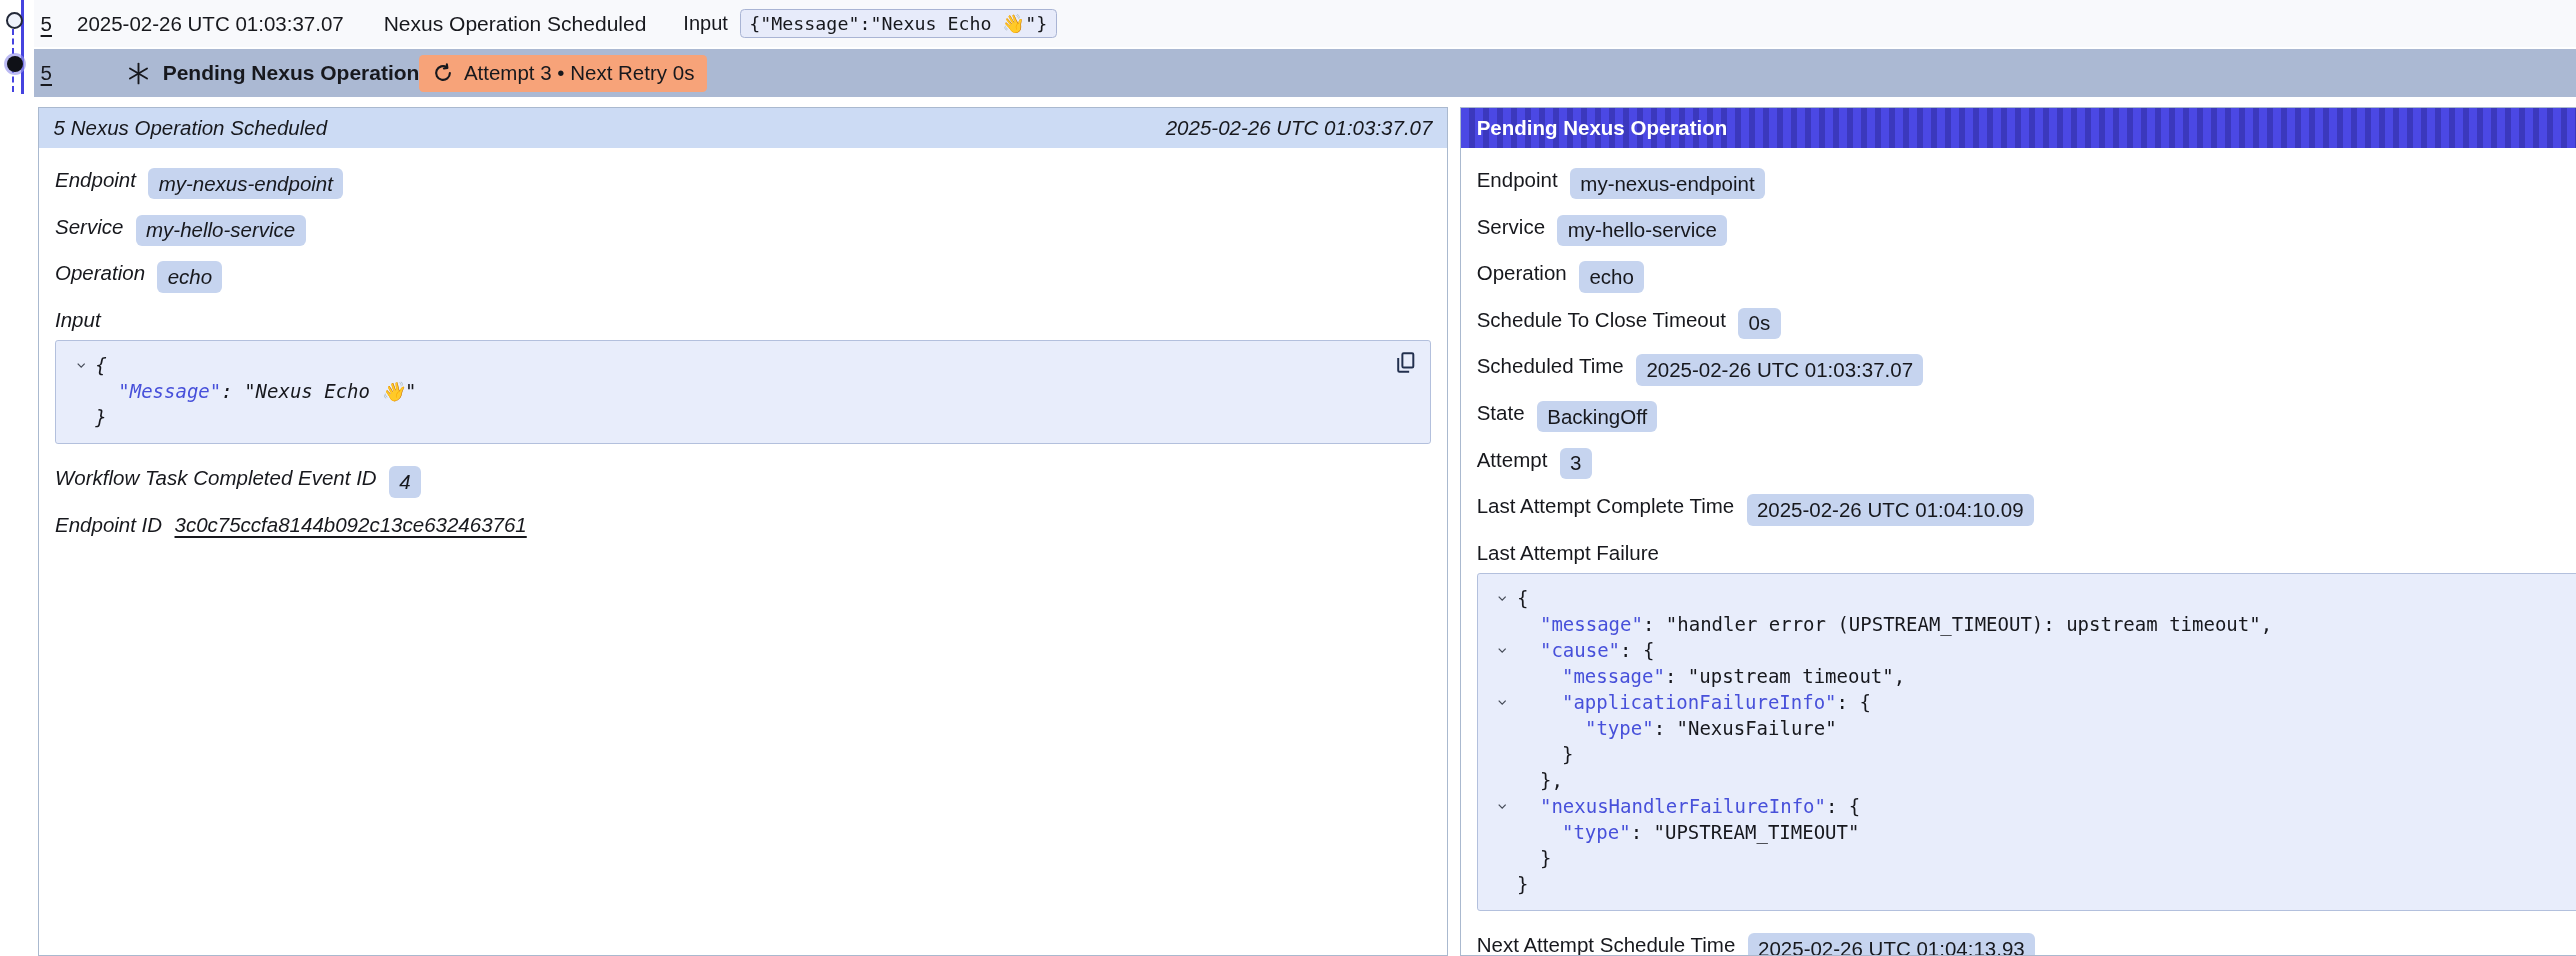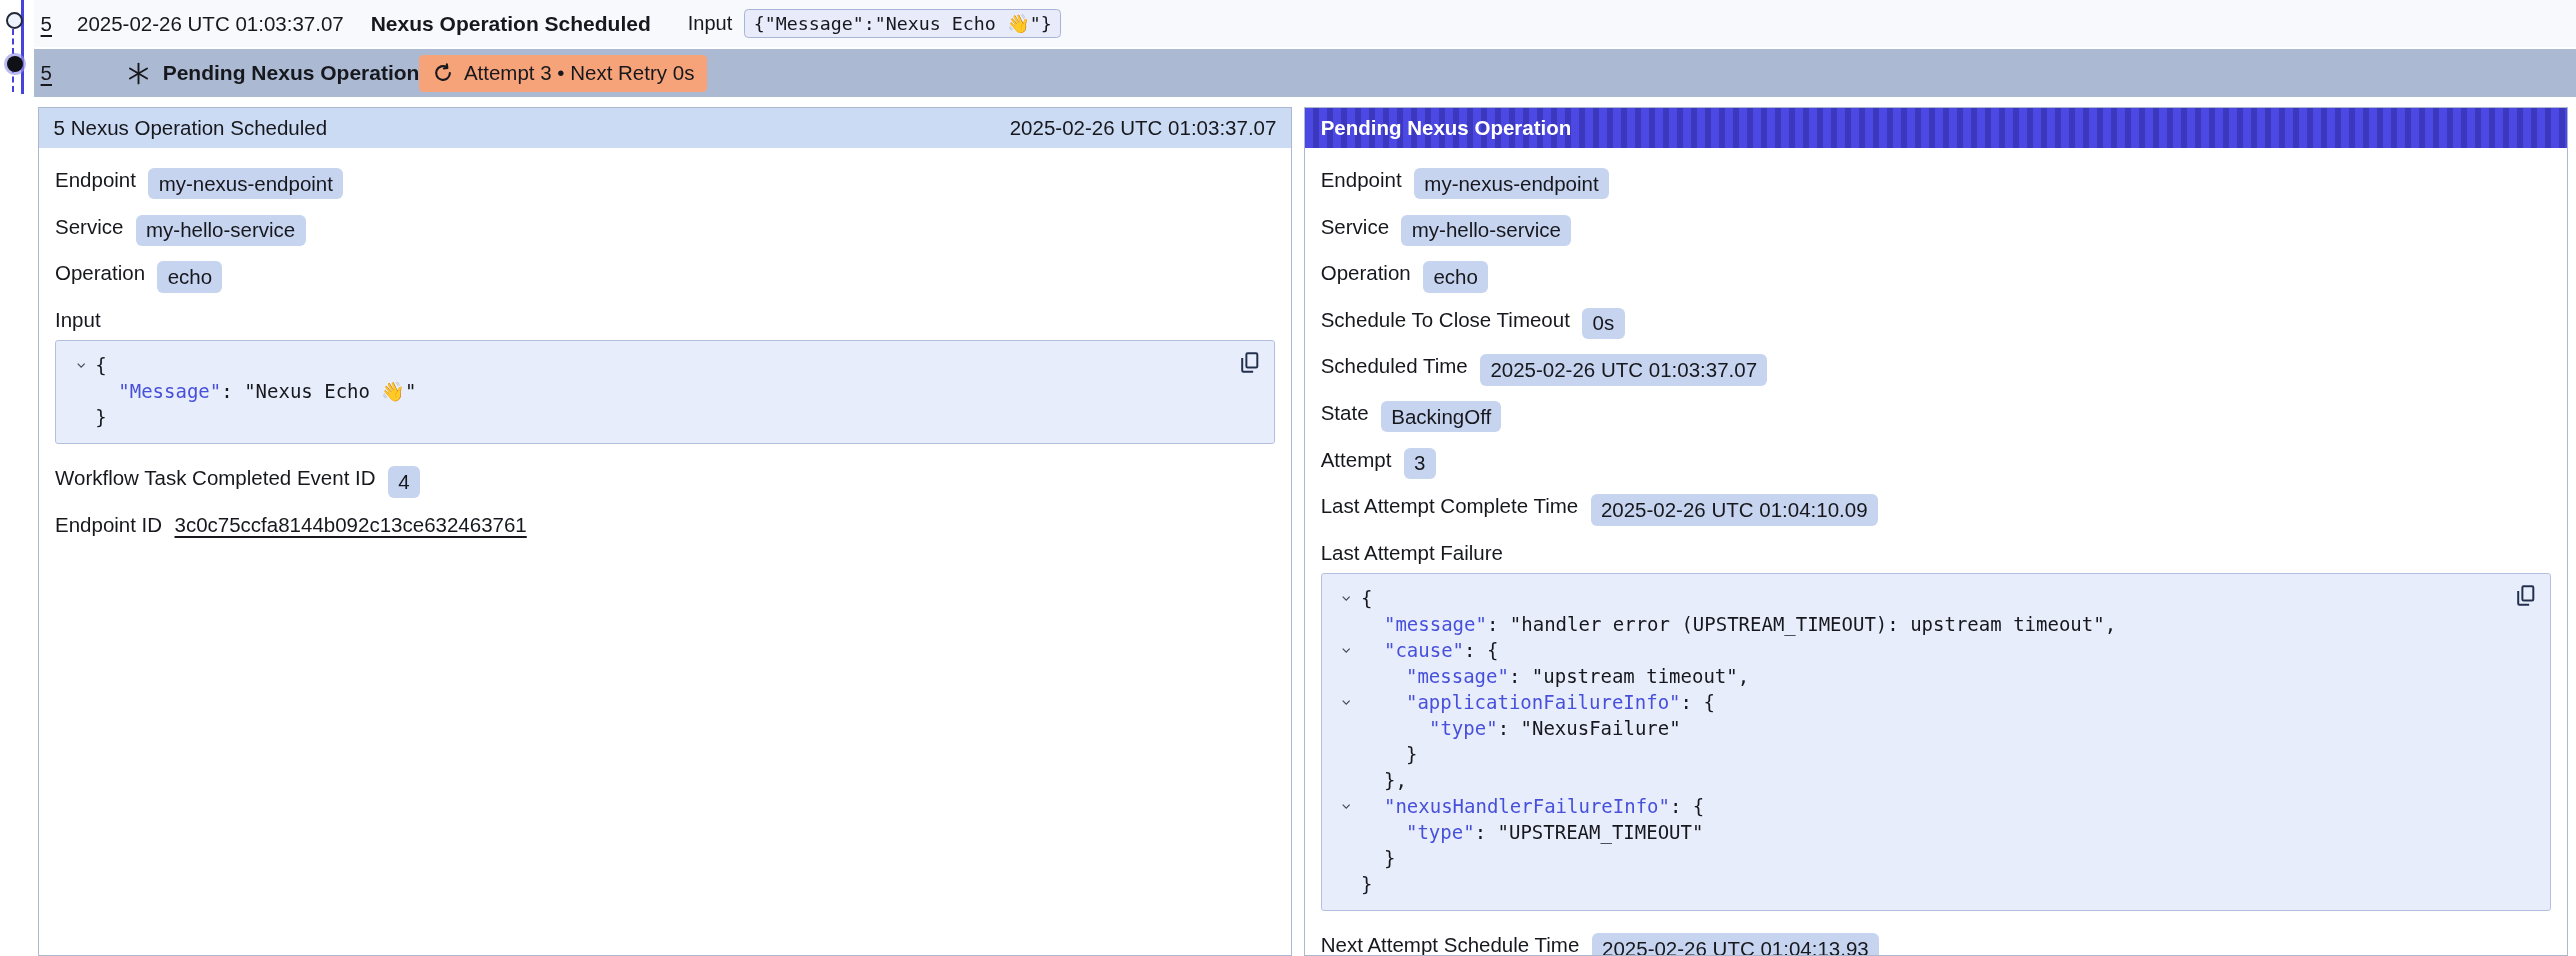--- a/index.html
+++ b/index.html
@@ -19,40 +19,40 @@
   .rail .node-open { position:absolute; left:5.9px; top:11.7px; width:17.6px; height:17.6px; border-radius:50%; background:#eef2fb; border:2.2px solid #222838; }
   .rail .node-filled { position:absolute; left:6.6px; top:56px; width:16px; height:16px; border-radius:50%; background:#0f1117; box-shadow:0 0 0 2.9px rgba(151,149,236,.65); }
 
   
   .history-row { margin-left:34px; height:47px; background:var(--history-row-bg,#f8f9fc); display:flex; align-items:center; padding-left:6.6px; }
   .row-gap { margin-left:34px; height:2.2px; background:#fff; }
   .pending-row { margin-left:34px; height:48px; background:var(--pending-row-bg,#abb9d3); display:flex; align-items:center; padding-left:6.6px; }
 
   .event-id { font-weight:500; text-decoration:underline; text-underline-offset:3.7px; text-decoration-thickness:1.5px; color:inherit; cursor:pointer; }
   .hr-time { margin-left:25px; }
-  .hr-title { margin-left:27px; font-weight:700; font-size:21px; }
+  .hr-title { margin-left:40px; font-weight:400; font-size:21px; }
   .hr-input-label { margin-left:37px; font-size:20px; }
   .summary-chip {
     margin-left:11.7px; font-family:"DejaVu Sans Mono","Liberation Mono",monospace; font-size:18.3px;
     background:var(--summary-chip-bg,#e7ebfa); border:1.5px solid var(--summary-chip-border,#a9b4d4);
     border-radius:4.4px; padding:2.9px 8.8px;
   }
   .asterisk-wrap { margin-left:73px; width:26px; height:26px; display:flex; align-items:center; justify-content:center; }
   .asterisk-wrap svg { width:25px; height:25px; }
   .pr-title { margin-left:11.7px; font-weight:700; font-size:21px; }
   .attempt-badge {
     margin-left:0; background:var(--attempt-badge-bg,#f7a379); border-radius:4.4px;
     padding:6.6px 13px; display:flex; align-items:center; gap:9.5px; font-size:20.5px;
   }
   .attempt-badge svg { width:22px; height:22px; }
 
   
   .panels { position:absolute; top:107px; left:38px; display:flex; gap:11.7px; height:849px; }
   .panel { border:1.5px solid var(--panel-border,#aab9cf); background:#fff; overflow:hidden; }
-  .panel.left { width:1254px; }
+  .panel.left { width:1410px;font-style:italic; }
   .panel.right { width:1264px; }
 
   .panel-header-left {
     height:40px; background:var(--left-header-bg,#ccdbf4); display:flex; align-items:center;
     justify-content:space-between; padding:0 14.6px; font-size:20.5px;
   }
   .panel-header-right {
     height:40px; color:var(--header-text-on-stripes,#fff); display:flex; align-items:center;
     padding:0 16px; font-size:20.5px; font-weight:600;
     background:repeating-linear-gradient(90deg, var(--stripe-bright,#4b48e4) 0 8px, var(--stripe-dark,#3b38bd) 8px 14px);

